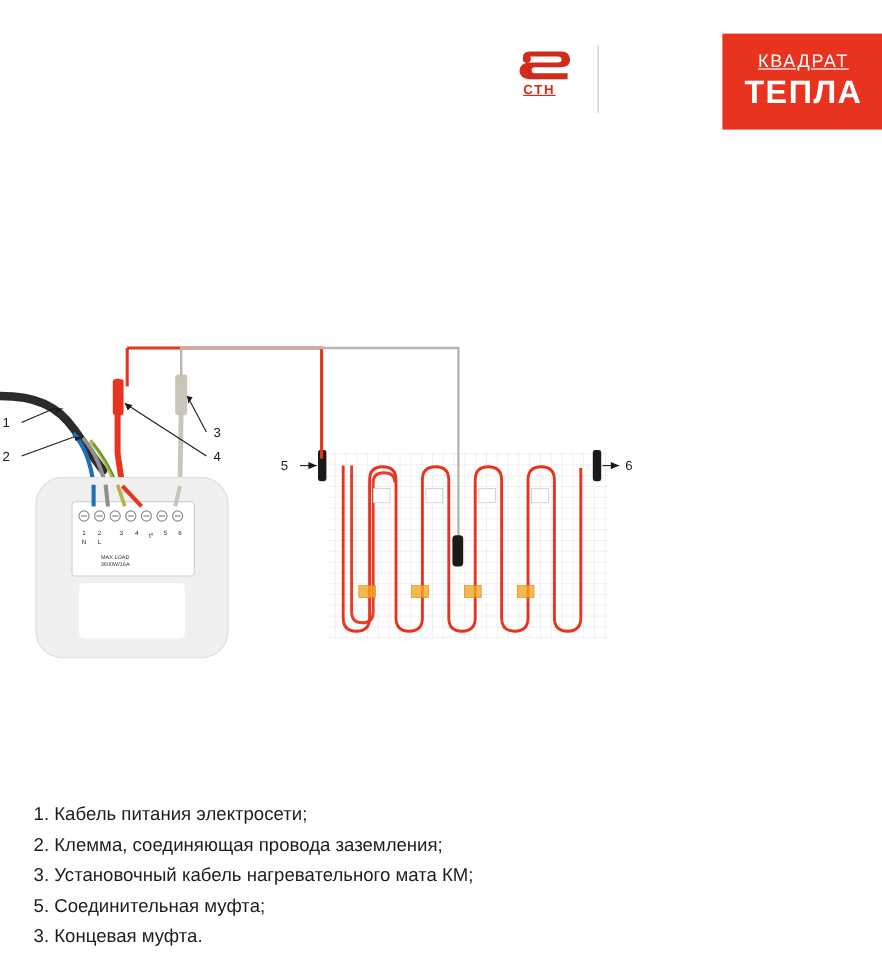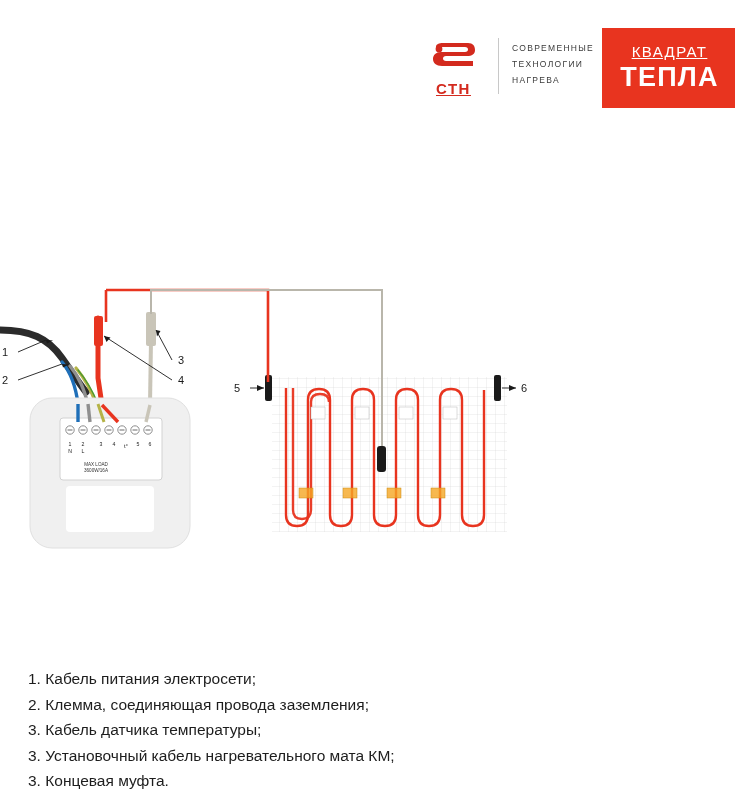--- a/index.html
+++ b/index.html
@@ -34,22 +34,22 @@
   .stn-mark {
     position: absolute;
     left: 2px;
     top: 0px;
     width: 44px;
     height: 26px;
   }
   .stn-letters {
     position: absolute;
     left: 6px;
-    top: 38px;
-    font-size: 15px;
+    top: 27px;
+    font-size: 11px;
     font-weight: bold;
     letter-spacing: 1.5px;
     color: #d32a1e;
     text-decoration: underline;
   }
   .divider-v {
     position: absolute;
     left: 68px;
     top: 10px;
     width: 1px;
@@ -125,25 +125,20 @@
   <div class="stn-logo">
     <svg class="stn-mark" viewBox="0 0 44 26">
       <path d="M4 5 C4 2, 7 1, 11 1 L36 1 C41 1, 43 4, 43 8 C43 12, 40 14, 35 14 L14 14 C12 14, 11 15, 11 16.5 C11 18, 12 19, 14 19 L41 19 L41 24 L10 24 C4 24, 1 21, 1 17 C1 13, 4 10, 9 10 L33 10 C35 10, 36 9, 36 7.5 C36 6, 35 5, 33 5 Z" fill="#d32a1e"></path>
       <circle cx="7" cy="7" r="3.4" fill="#d32a1e"></circle>
     </svg>
     <div class="stn-letters">СТН</div>
   </div>
 
   <div class="divider-v"></div>
 
-  <div class="tagline">
-    <div>СОВРЕМЕННЫЕ</div>
-    <div>ТЕХНОЛОГИИ</div>
-    <div>НАГРЕВА</div>
-  </div>
 
   <div class="kvadrat-box">
     <div class="kvadrat-top">КВАДРАТ</div>
     <div class="kvadrat-bottom">ТЕПЛА</div>
   </div>
 </div>
 
 <div class="diagram">
 <svg width="735" height="340" viewBox="0 0 735 340" xmlns="http://www.w3.org/2000/svg">
 
@@ -263,16 +258,16 @@
     <text x="234" y="122">5</text>
     <text x="521" y="122">6</text>
   </g>
 
 </svg>
 </div>
 
 <div class="legend">
   <div class="legend-item">1. Кабель питания электросети;</div>
   <div class="legend-item">2. Клемма, соединяющая провода заземления;</div>
-  <div class="legend-item">3. Кабель датчика температуры;</div>
   <div class="legend-item">3. Установочный кабель нагревательного мата КМ;</div>
+  <div class="legend-item">5. Соединительная муфта;</div>
   <div class="legend-item">3. Концевая муфта.</div>
 </div>
 
 </body></html>

